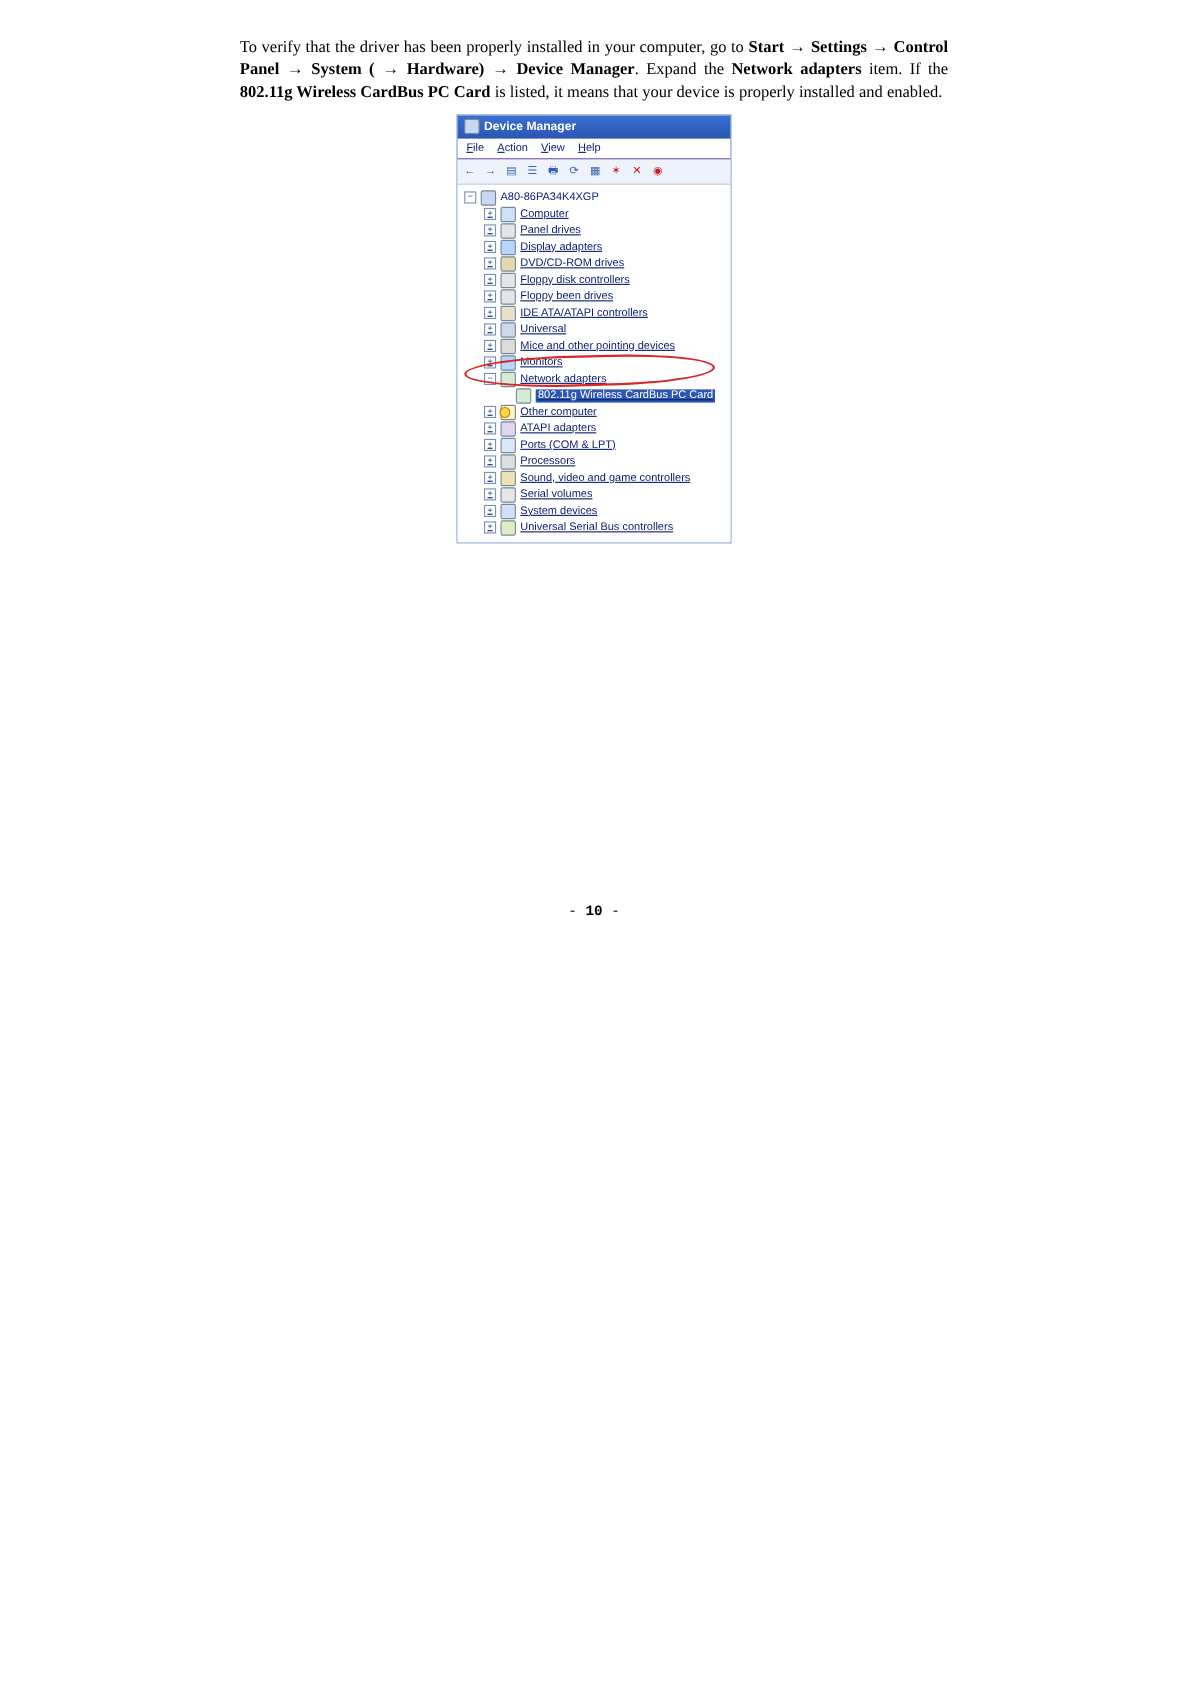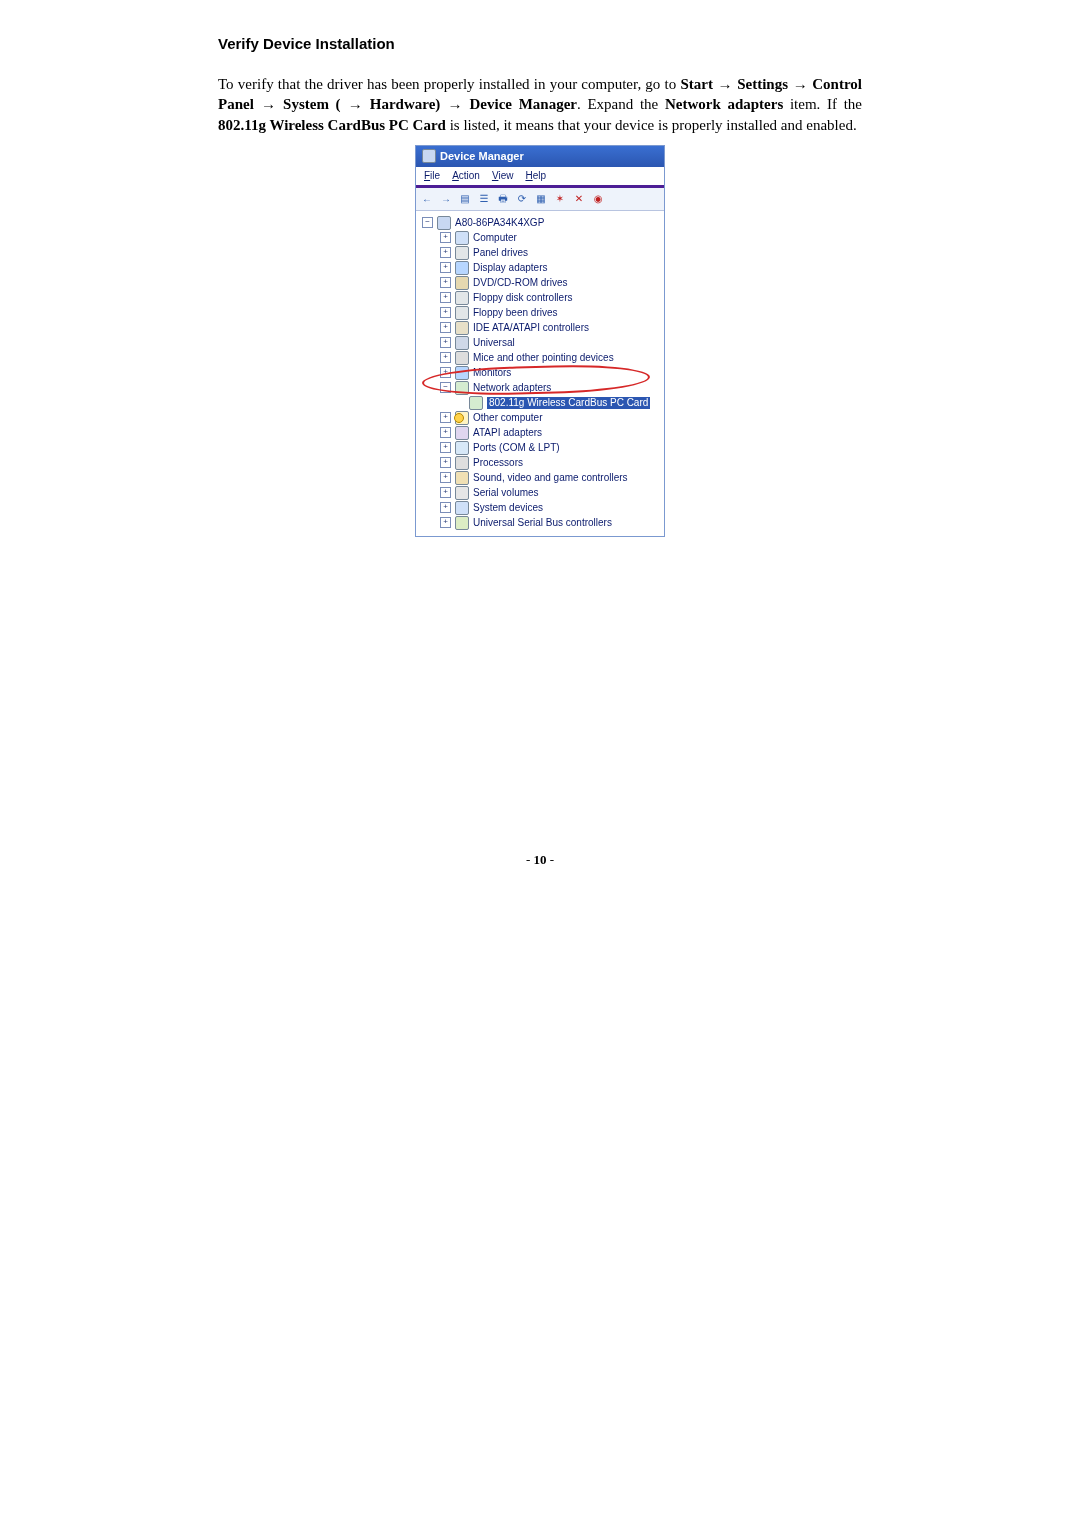--- a/index.html
+++ b/index.html
@@ -49,21 +49,21 @@
       display: flex;
       align-items: center;
       gap: 4px;
       font-family: Tahoma, Arial, sans-serif;
     }
     .dm-menubar {
       display: flex;
       gap: 12px;
       padding: 2px 8px;
       color: #0a1a6a;
-      border-bottom: 3px solid #4c1d95;
+      border-bottom: 1px solid #4c1d95;
       font-family: Tahoma, Arial, sans-serif;
       font-size: 10px;
     }
     .dm-menubar span u { text-decoration: underline; }
     .dm-toolbar {
       display: flex;
       gap: 3px;
       padding: 2px 3px;
       border-bottom: 1px solid #b8c4e0;
       background: #eef3fb;
@@ -80,21 +80,21 @@
     }
     .dm-tree {
       padding: 4px 2px 6px 4px;
       background: #fff;
       color: #0a1a6c;
       line-height: 1.2;
       position: relative;
       text-align: center;
     }
     .tree-root { padding-left: 2px; }
-    .tree-children { padding-left: 18px; }
+    .tree-children { padding-left: 18px; text-decoration: underline; }
     .tree-sub { padding-left: 16px; }
     .tree-row {
       display: flex;
       align-items: center;
       gap: 4px;
       white-space: nowrap;
       padding: 0.5px 0;
     }
     .exp {
       width: 9px; height: 9px;
@@ -160,32 +160,31 @@
       left:-2px; top:1px;
       width:8px; height:8px;
       background:#ffd24a;
       border-radius:50%;
       border:1px solid #b88a00;
     }
     .pagenum {
       position: absolute;
       width: 100%;
       text-align: center;
-      top: 851px;
-      font-family: Liberation Serif, serif;
+      top: 820px;
+      font-family: Liberation Mono, monospace;
       font-size: 13px;
     }
     .pagenum .dash { font-weight: normal; }
     .pagenum .n { font-weight: bold; }
   </style>
 </head>
 <body>
 
 <div class="content">
-  <div class="heading">Verify Device Installation</div>
 
   <div class="bodytext">
     <span>To verify that the driver has been properly installed in your computer, go to </span><b>Start</b><b class="arrow"> → </b><b>Settings</b><b class="arrow"> → </b><b>Control Panel</b><b class="arrow"> → </b><b>System (</b><b class="arrow"> → </b><b>Hardware)</b><b class="arrow"> → </b><b>Device Manager</b><span>. Expand the </span><b>Network adapters</b><span> item. If the </span><b>802.11g Wireless CardBus PC Card</b><span> is listed, it means that your device is properly installed and enabled.</span>
   </div>
 
   <div class="devmgr-wrap">
     <div class="dm-title">
       <span class="ico pc"></span>
       <span>Device Manager</span>
     </div>

